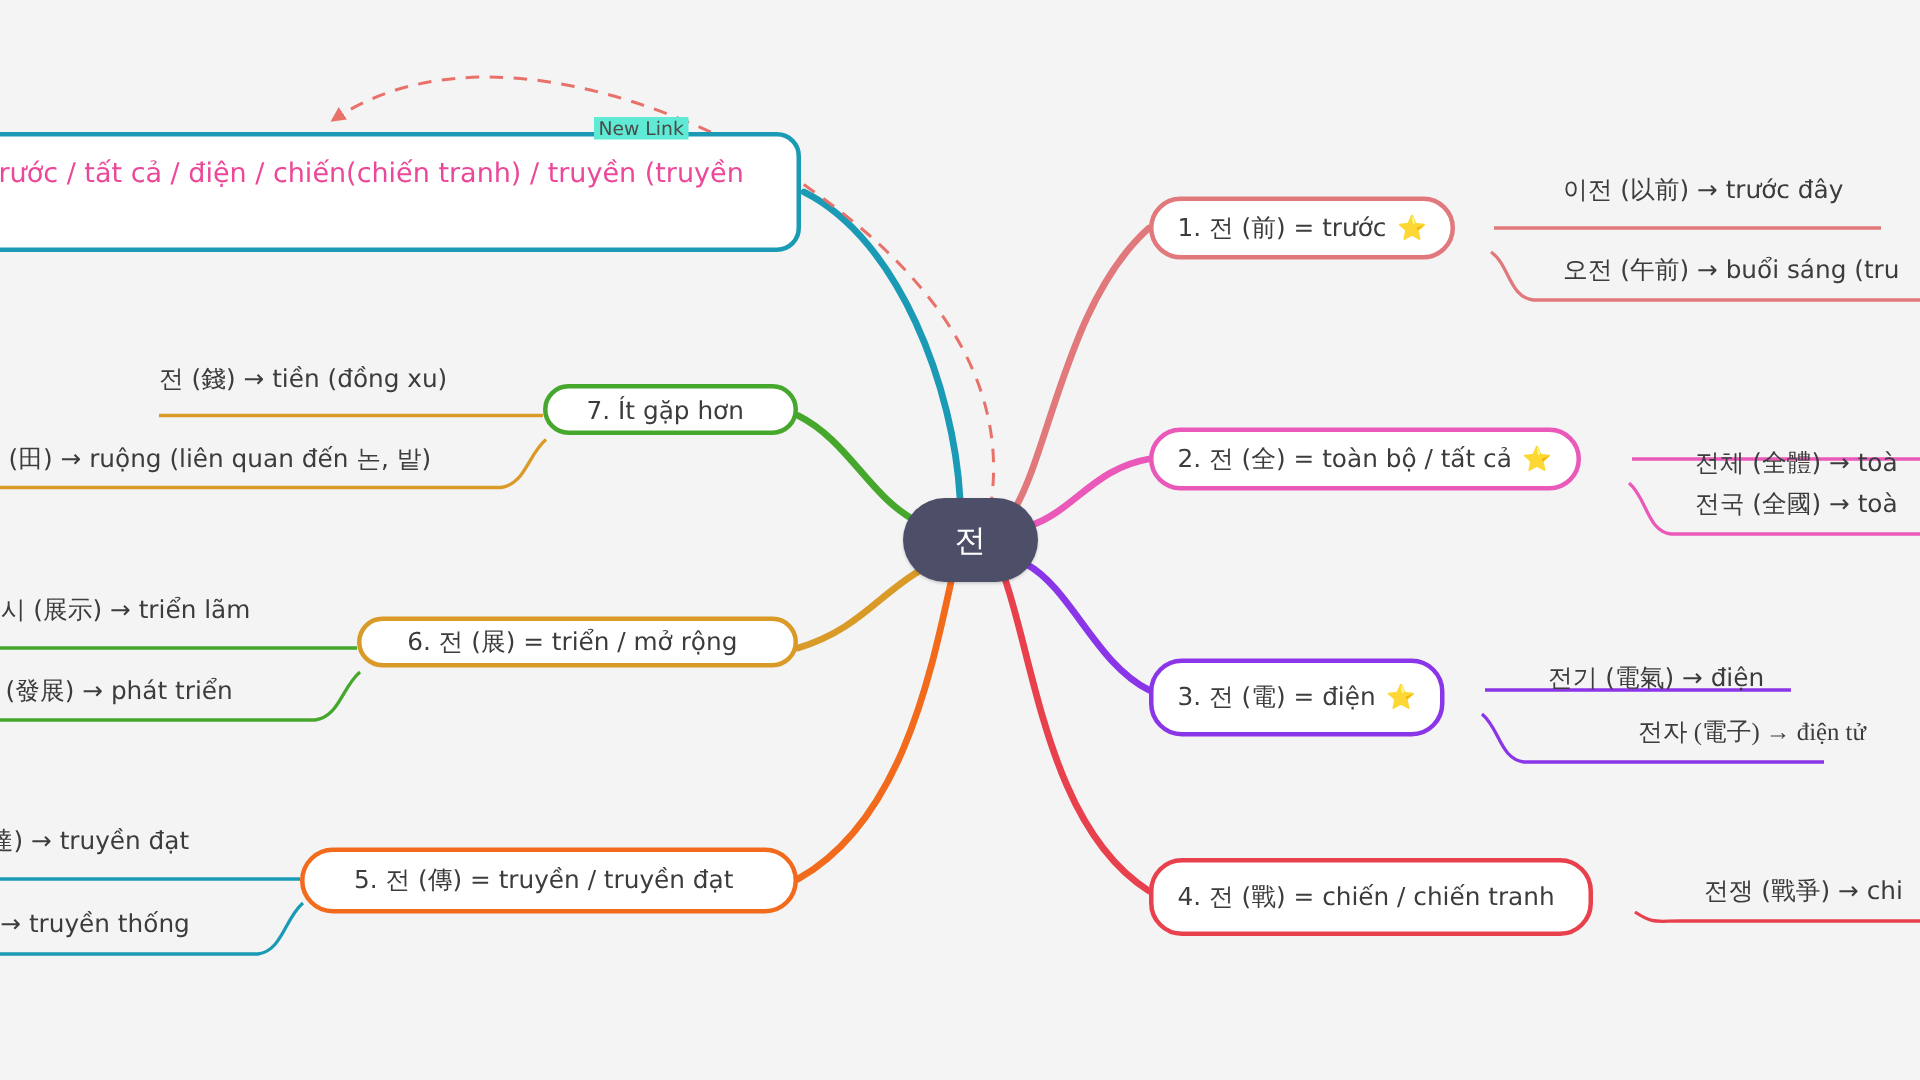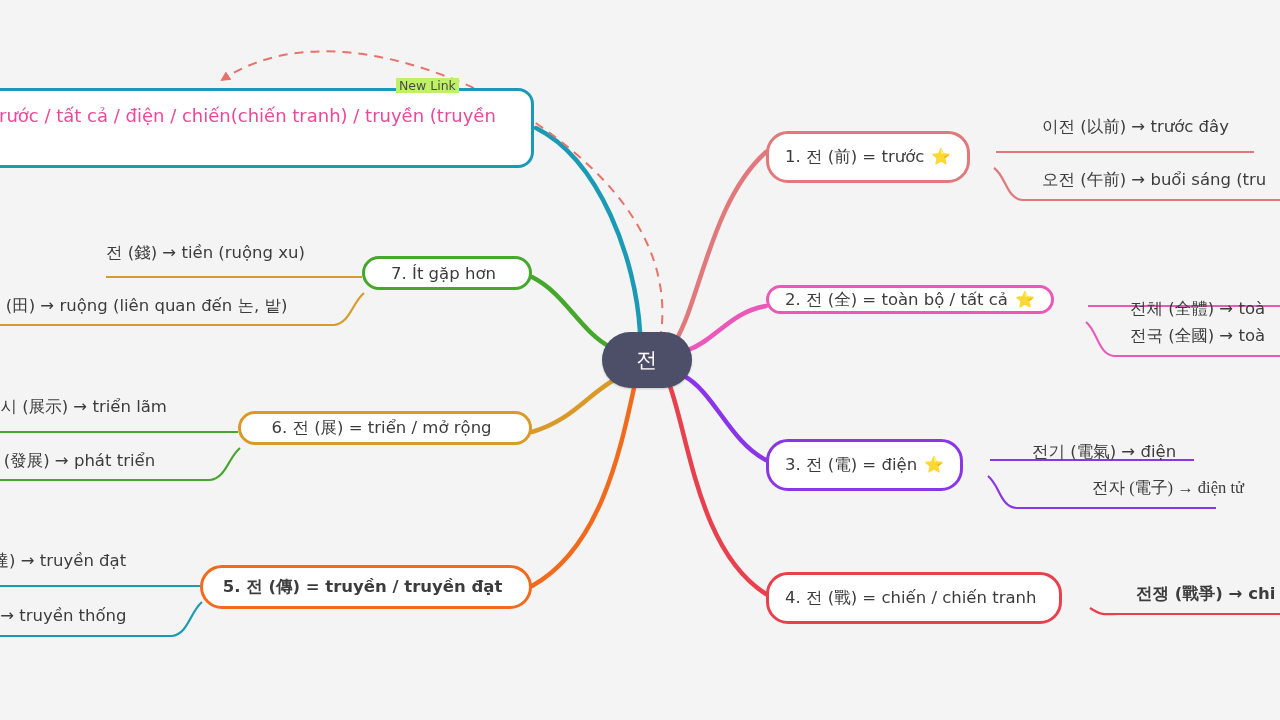--- a/index.html
+++ b/index.html
@@ -100,21 +100,21 @@
     white-space: nowrap;
   }
 
   
   .new-link-label {
     position: absolute;
     left: 396px;
     top: 78px;
     font-size: 12.5px;
     color: #4a4a4a;
-    background: #bef264;
+    background: #5eead4;
     padding: 0 3px;
     z-index: 7;
     white-space: nowrap;
   }
 
   .star-glyph { color: #f5c518; }
 </style>
 </head>
 <body>
 
@@ -169,61 +169,61 @@
   <div class="center-node">
     <span>전</span>
   </div>
 
   <div class="summary-box">
     <div class="line">rước / tất cả / điện / chiến(chiến tranh) / truyền (truyền</div>
   </div>
 
   <div class="new-link-label">New Link</div>
 
-  <div class="node" style="left:766px; top:131px; height:52px; border-color:#e0787c;">
+  <div class="node" style="left:766px; top:131px; height:42px; border-color:#e0787c;">
     <span>1. 전 (前) = trước</span>
     <span class="star star-glyph">⭐</span>
   </div>
   <div class="leaf" style="left:1042px; top:169px;">오전 (午前) → buổi sáng (tru</div>
   <div class="leaf" style="left:1042px; top:116px;">이전 (以前) → trước đây</div>
 
-  <div class="node" style="left:766px; top:285px; height:29px; border-color:#ea59b9;">
+  <div class="node" style="left:766px; top:285px; height:42px; border-color:#ea59b9;">
     <span>2. 전 (全) = toàn bộ / tất cả</span>
     <span class="star star-glyph">⭐</span>
   </div>
   <div class="leaf" style="left:1130px; top:270px;margin-top:28px;">전체 (全體) → toà</div>
   <div class="leaf" style="left:1130px; top:325px;">전국 (全國) → toà</div>
 
   <div class="node" style="left:766px; top:439px; height:52px; border-color:#8b35e8;">
     <span>3. 전 (電) = điện</span>
     <span class="star star-glyph">⭐</span>
   </div>
   <div class="leaf" style="left:1032px; top:441px;">전기 (電氣) → điện</div>
   <div class="leaf" style="left:1092px; top:477px;font-family:Liberation Serif, serif;">전자 (電子) → điện tử</div>
 
   <div class="node" style="left:766px; top:572px; height:52px; border-color:#e8404d;">
     <span>4. 전 (戰) = chiến / chiến tranh</span>
     <span class="star star-glyph"></span>
   </div>
-  <div class="leaf" style="left:1136px; top:583px;font-weight:bold;">전쟁 (戰爭) → chi</div>
-
-  <div class="node" style="left:200px; top:565px; height:44px; width:332px; border-color:#f26a1b;font-weight:bold;">
+  <div class="leaf" style="left:1136px; top:583px;">전쟁 (戰爭) → chi</div>
+
+  <div class="node" style="left:200px; top:565px; height:44px; width:332px; border-color:#f26a1b;">
     <span>5. 전 (傳) = truyền / truyền đạt</span>
     <span class="star star-glyph"></span>
   </div>
   <div class="leaf" style="left:-24px; top:550px;">傳達) → truyền đạt</div>
   <div class="leaf" style="left:-28px; top:605px;">統) → truyền thống</div>
 
   <div class="node" style="left:238px; top:411px; height:34px; width:294px; border-color:#d99a28;">
     <span>6. 전 (展) = triển / mở rộng</span>
     <span class="star star-glyph"></span>
   </div>
   <div class="leaf" style="left:-16px; top:396px;">전시 (展示) → triển lãm</div>
   <div class="leaf" style="left:-18px; top:450px;">전 (發展) → phát triển</div>
 
   <div class="node" style="left:362px; top:256px; height:34px; width:170px; border-color:#45a72c;">
     <span>7. Ít gặp hơn</span>
     <span class="star star-glyph"></span>
   </div>
-  <div class="leaf" style="left:106px; top:242px;">전 (錢) → tiền (ruộng xu)</div>
+  <div class="leaf" style="left:106px; top:242px;">전 (錢) → tiền (đồng xu)</div>
   <div class="leaf" style="left:-16px; top:295px;">전 (田) → ruộng (liên quan đến 논, 밭)</div>
 
 </div>
 
 </body></html>

